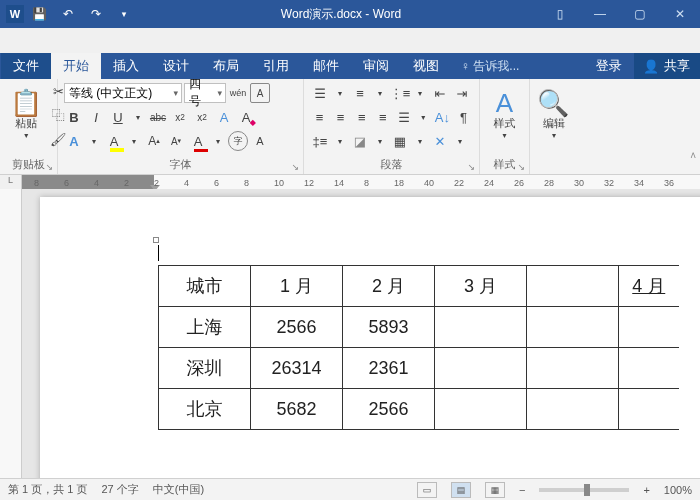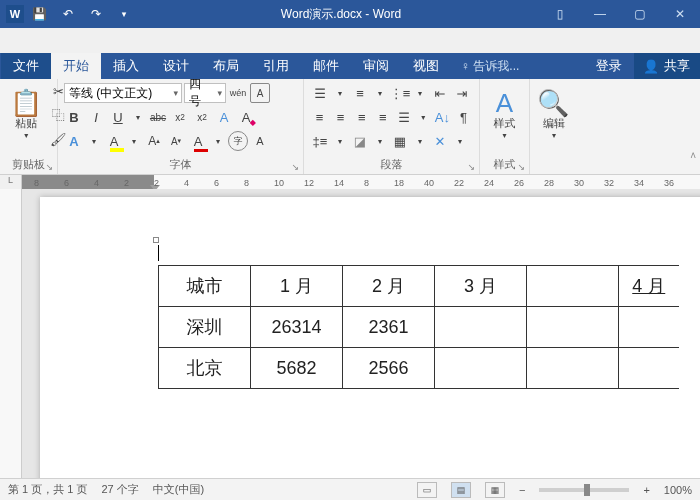--- a/index.html
+++ b/index.html
@@ -240,20 +240,28 @@
       <tbody>
           <tr>
         <td>城市</td>
         <td>1 月</td>
         <td>2 月</td>
         <td>3 月</td>
         <td></td>
         <td style="width:60px;border-right:none;text-decoration:underline;">4 月</td>
       </tr>
       <tr>
+        <td>上海</td>
+        <td>2566</td>
+        <td>5893</td>
+        <td></td>
+        <td></td>
+        <td style="width:60px;border-right:none;"></td>
+      </tr>
+      <tr>
         <td>深圳</td>
         <td>26314</td>
         <td>2361</td>
         <td></td>
         <td></td>
         <td style="width:60px;border-right:none;"></td>
       </tr>
       <tr>
         <td>北京</td>
         <td>5682</td>

